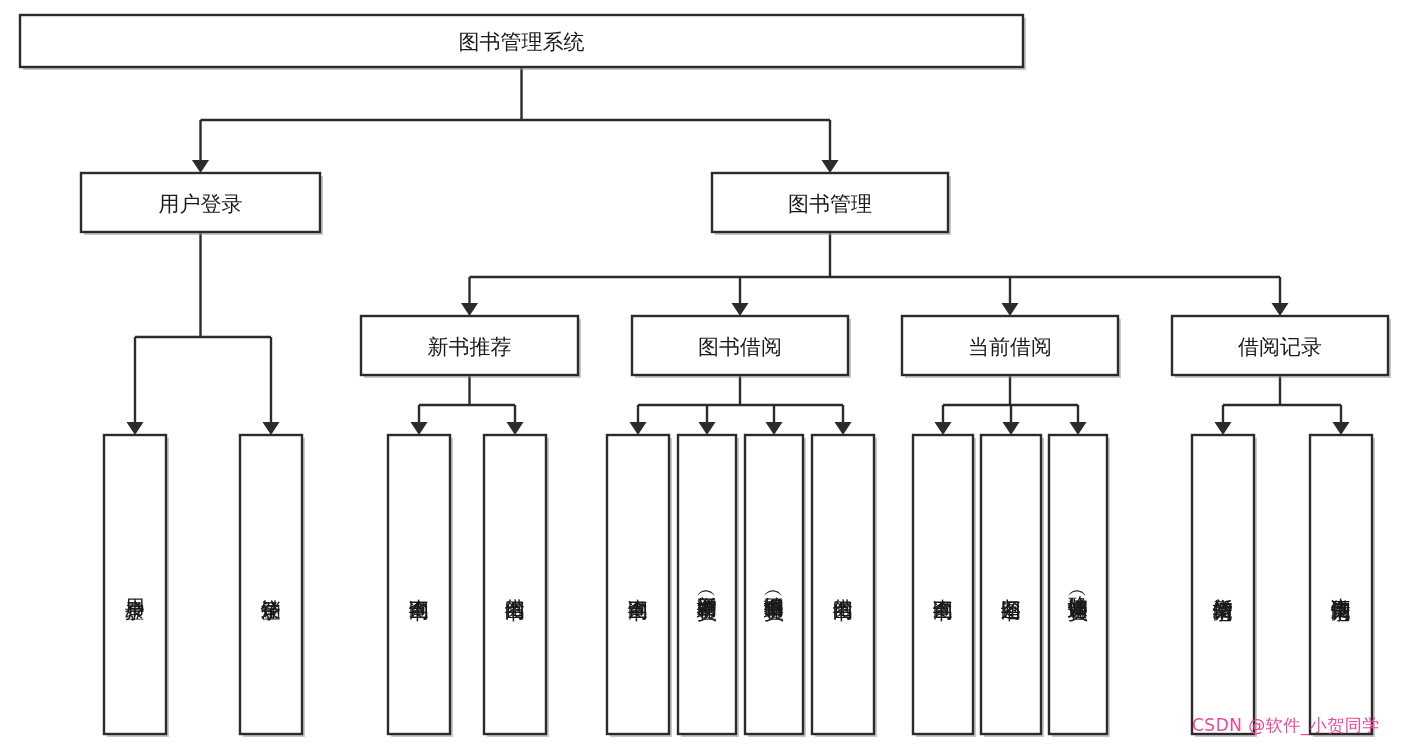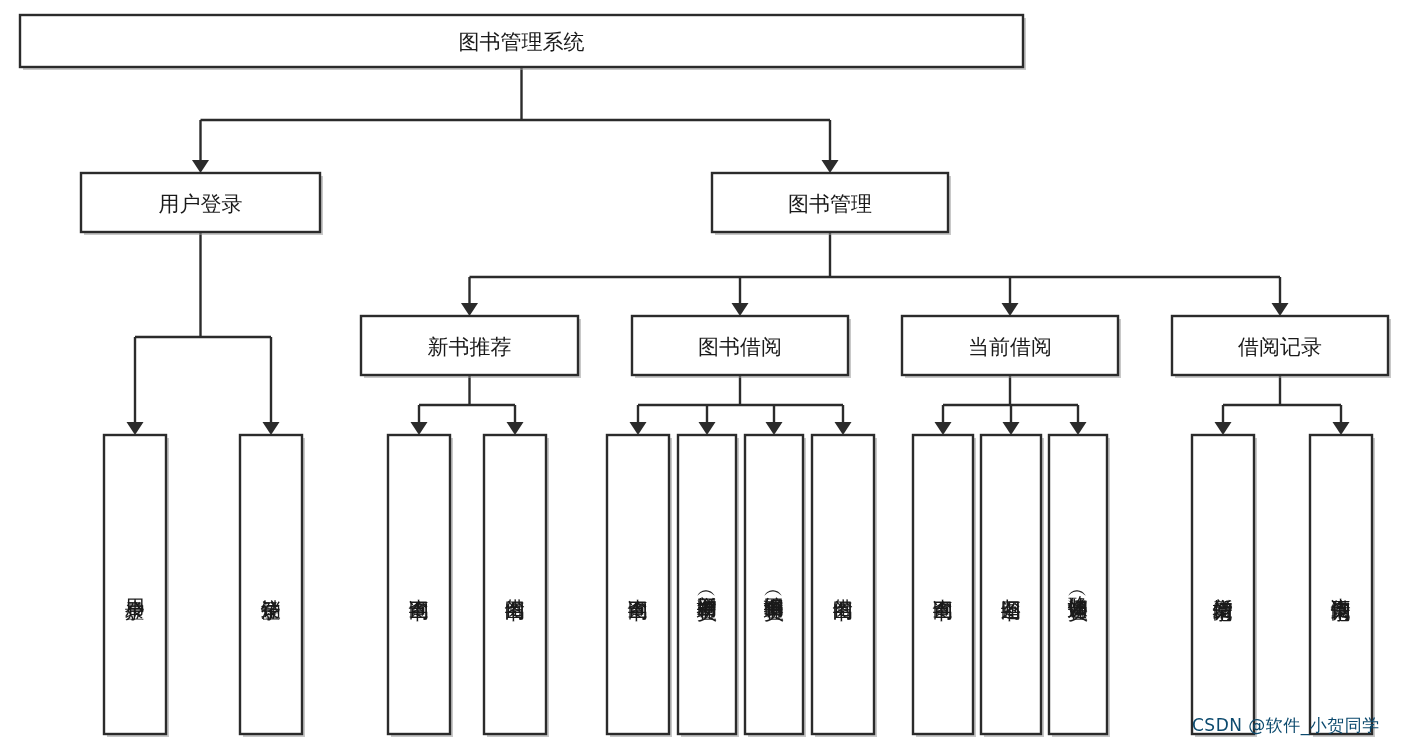--- a/index.html
+++ b/index.html
@@ -66,21 +66,21 @@
     align-items: center;
     justify-content: center;
     text-align: center;
     white-space: nowrap;
     pointer-events: none;
   }
   .watermark {
     position: absolute;
     font-family: "DejaVu Sans", "Liberation Sans", sans-serif;
     font-size: 17px;
-    color: #0c4a6e;
+    color: #ec4899;
     white-space: nowrap;
     letter-spacing: 0.5px;
   }
 </style>
 </head>
 <body>
 
 <div id="diagram-root">
   <svg id="diagram-canvas" viewBox="0 0 1405 747">
     <g id="edges-layer">

